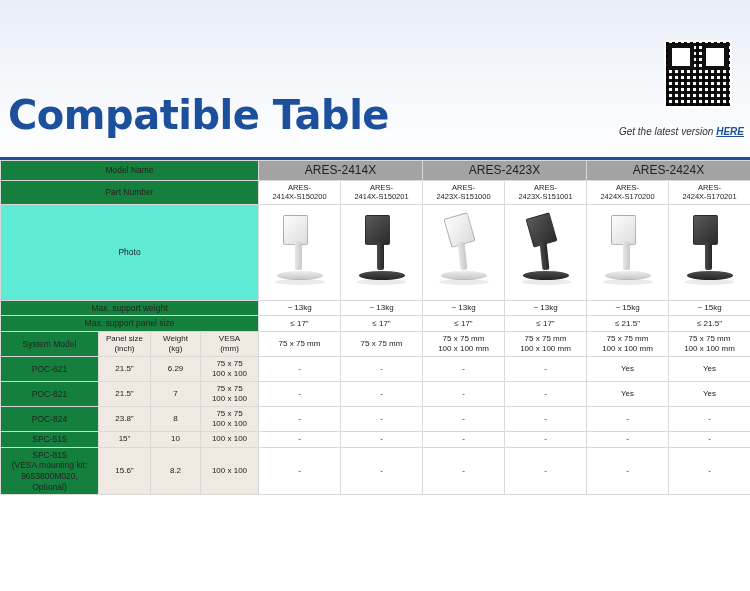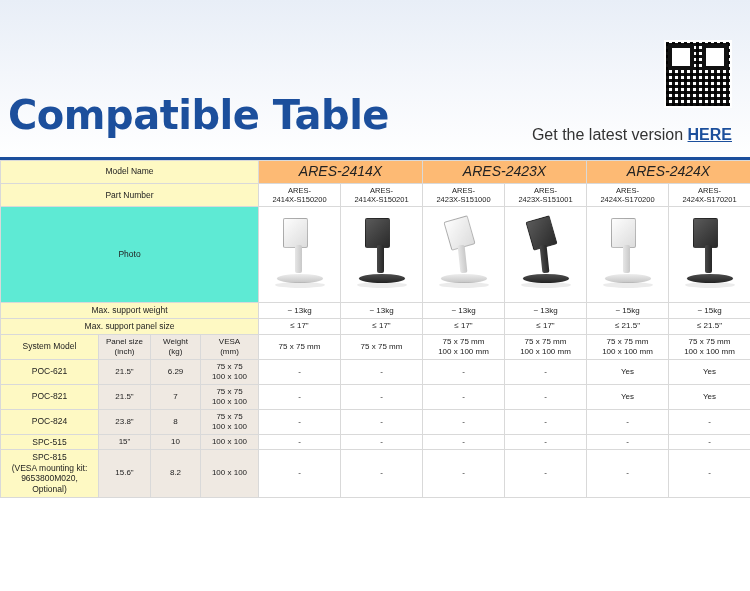--- a/index.html
+++ b/index.html
@@ -46,23 +46,24 @@
     content: "";
     position: absolute;
     width: 18px; height: 18px;
     border: 4px solid #111;
     background: #fff;
   }
   .qr::before { left: 2px; top: 2px; }
   .qr::after { right: 2px; top: 2px; }
   .latest {
     position: absolute;
-    right: 18px; top: 126px;
-    font-size: 16px;
+    right: 6px; top: 126px;
+    font-size: 10px;
     color: #333;
+    font-style: italic;
   }
   .latest a {
     color: #1c4f9c;
     text-decoration: underline;
     font-weight: bold;
   }
   .rule {
     position: absolute;
     left: 0; right: 0; top: 157px;
     height: 3px;
@@ -80,31 +81,30 @@
   table.spec td, table.spec th {
     border: 1px solid #d9d9d9;
     padding: 2px 4px;
     vertical-align: middle;
     text-align: center;
     font-weight: normal;
     line-height: 1.25;
   }
   .row-label {
     text-align: left;
-    background: #fef9c3;
+    background: #15803d;
     font-size: 8.5px;
     color: #222;
     padding-left: 5px;
   }
   .beige { background: #efe9e2; margin-top: 8px; }
   .white { background: #ffffff; }
   .grp {
-    background: #fdba74;
-    font-size: 14px;
-    font-style: italic;
+    background: #a3a3a3;
+    font-size: 12px;
   }
   .photo-cell { height: 96px; padding: 0; background: #ffffff; }
   .photo-label { background: #5eead4; }
 
   
   .stand {
     position: relative;
     width: 58px; height: 86px;
     margin: 0 auto;
   }

